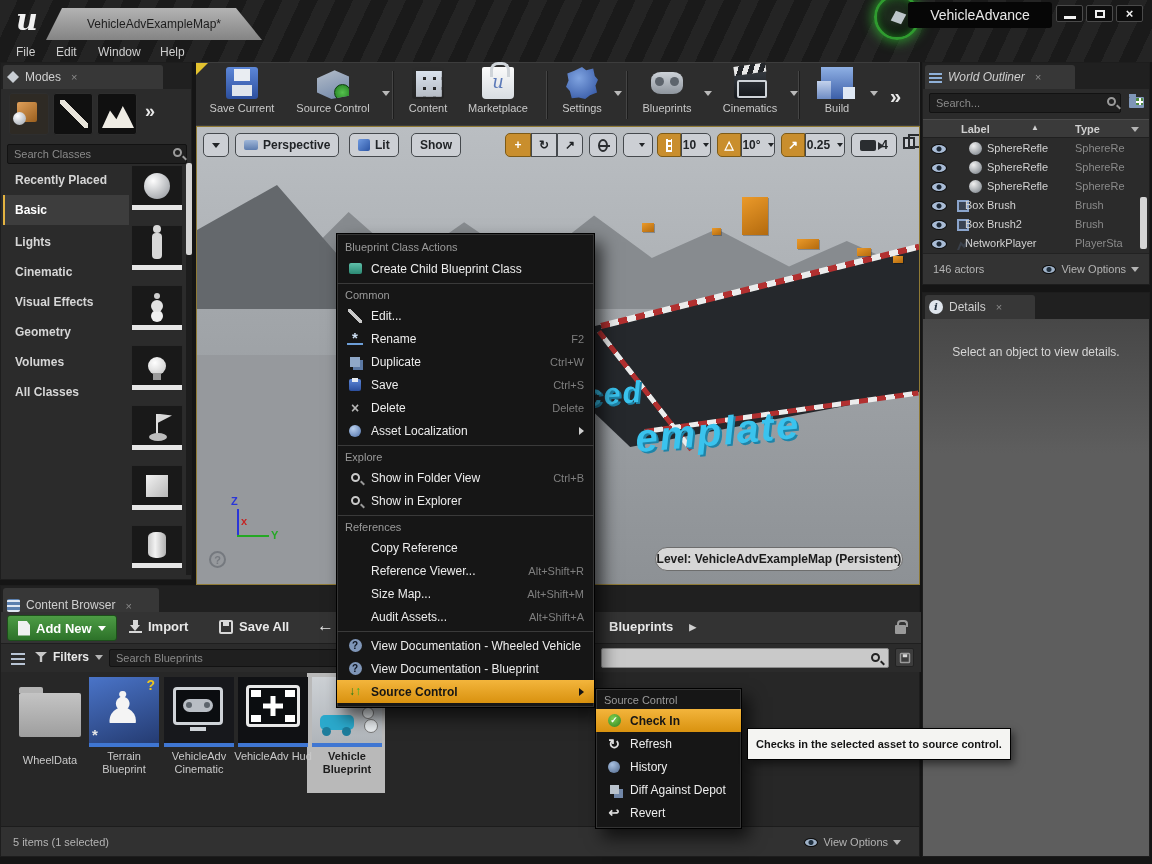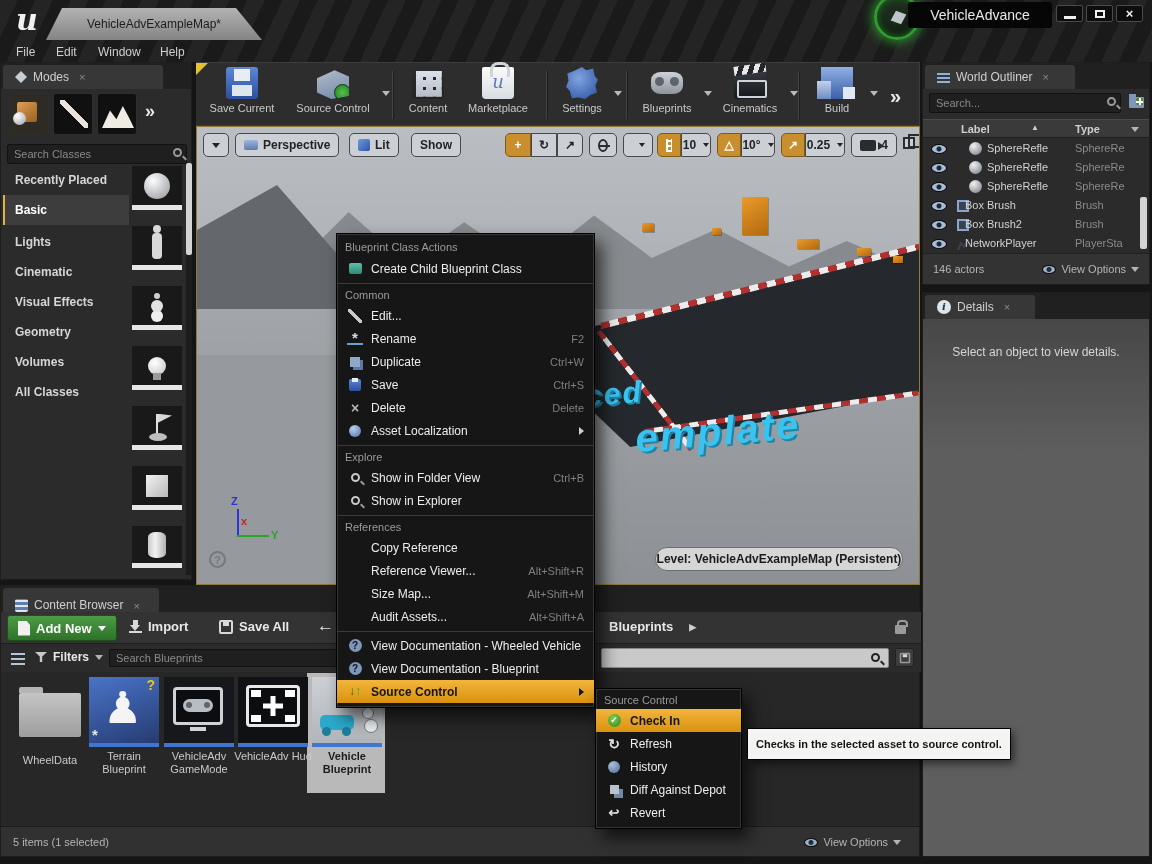--- a/index.html
+++ b/index.html
@@ -68,21 +68,21 @@
     background:repeating-linear-gradient(115deg,#e8e8e8 0 5px,#23262a 5px 10px); transform:rotate(-8deg); transform-origin:left; }
   .ic-clap:after { content:""; position:absolute; left:3px; top:13px; width:26px; height:14px; border:2px solid #cfd4d9; border-radius:2px; }
   .ic-build { background:linear-gradient(#8fb0e4,#3c5fa8); }
   .ic-build:before { content:""; position:absolute; left:-4px; bottom:0; width:14px; height:18px; background:linear-gradient(#c3d2ec,#6e8cc4); }
   .ic-build:after { content:""; position:absolute; right:-2px; bottom:0; width:12px; height:12px; background:#dfe8f4; }
 
   
   .panel { background:#2b2b2b; border:1px solid #1d1d1d; }
   .ptab-strip { position:absolute; left:0; top:0; right:0; height:26px; background:#202020; }
   .ptab { position:absolute; left:2px; top:2px; height:24px; background:#373737; border-radius:3px 3px 0 0;
-    display:flex; align-items:center; padding:0 12px; gap:6px; }
+    display:flex; align-items:center; padding:0 4px; gap:6px; }
   .ptab-lbl { color:#cfcfcf; font-size:12px; white-space:nowrap; }
   .ptab-x { color:#8a8a8a; font-size:11px; margin-left:4px; }
   .srch { background:#1f1f1f; border:1px solid #121212; border-radius:2px; color:#cfcfcf;
     font-size:11px; padding:0 18px 0 6px; outline:none; font-family:"Liberation Sans",sans-serif; }
   .srch::placeholder { color:#8a8a8a; }
   .mag { position:absolute; width:9px; height:9px; border:2px solid #9a9a9a; border-radius:50%; }
   .mag:after { content:""; position:absolute; left:7px; top:7px; width:5px; height:2px; background:#9a9a9a; transform:rotate(45deg); }
   .mag.dark { border-color:#222; } .mag.dark:after { background:#222; }
 
   
@@ -455,21 +455,21 @@
       </div>
     <div class="vp-btn" style="left:654px; width:46px;">
         <span class="cam-ic"></span>
         <span>4</span>
       </div>
     <div class="abs restore-ic" style="left:706px; top:10px;"></div>
   </div>
 
   <div class="abs panel" style="left:922px; top:62px; width:228px; height:223px;">
     <div class="ptab-strip">
-      <div class="ptab" style="width:150px;">
+      <div class="ptab" style="width:150px;font-style:italic;">
         <span class="wo-ic"></span>
         <span class="ptab-lbl">World Outliner</span>
         <span class="ptab-x">×</span>
       </div>
     </div>
     <div class="abs" style="left:6px; top:30px; width:192px; height:20px;">
       <input class="srch" style="width: 100%; height: 20px;" placeholder="Search...">
       <span class="mag" style="right:5px; top:4px; position:absolute;"></span>
     </div>
     <div class="abs folderplus-ic" style="left:206px; top:34px;"></div>
@@ -604,21 +604,21 @@
       <span class="tile-bar"></span>
     </div>
     <div class="tile-lbl" style="left:84px; top:164px;">Terrain Blueprint</div>
 
     <div class="tile" style="left:163px; top:91px; background:#17181c;">
       <span class="monitor" style="left:9px; top:10px; width:50px; height:38px;"></span>
       <span class="gamepad-g" style="left:19px; top:22px; width:30px; height:13px;"></span>
       <span style="position:absolute; left:26px; top:50px; width:16px; height:4px; background:#cfd3d8;"></span>
       <span class="tile-bar"></span>
     </div>
-    <div class="tile-lbl" style="left:159px; top:164px;">VehicleAdv GameMode</div>
+    <div class="tile-lbl" style="left:159px; top:164px;">VehicleAdv Cinematic</div>
 
     <div class="tile" style="left:237px; top:91px; background:#101114;">
       <span class="monitor hud-plus" style="left:8px; top:8px; width:54px; height:42px; border-color:#e8e8e8;">
         <span class="hud-corner" style="left:2px; top:2px;"></span>
         <span class="hud-corner" style="right:2px; top:2px;"></span>
         <span class="hud-corner" style="left:2px; bottom:2px;"></span>
         <span class="hud-corner" style="right:2px; bottom:2px;"></span>
       </span>
       <span class="tile-bar"></span>
     </div>

